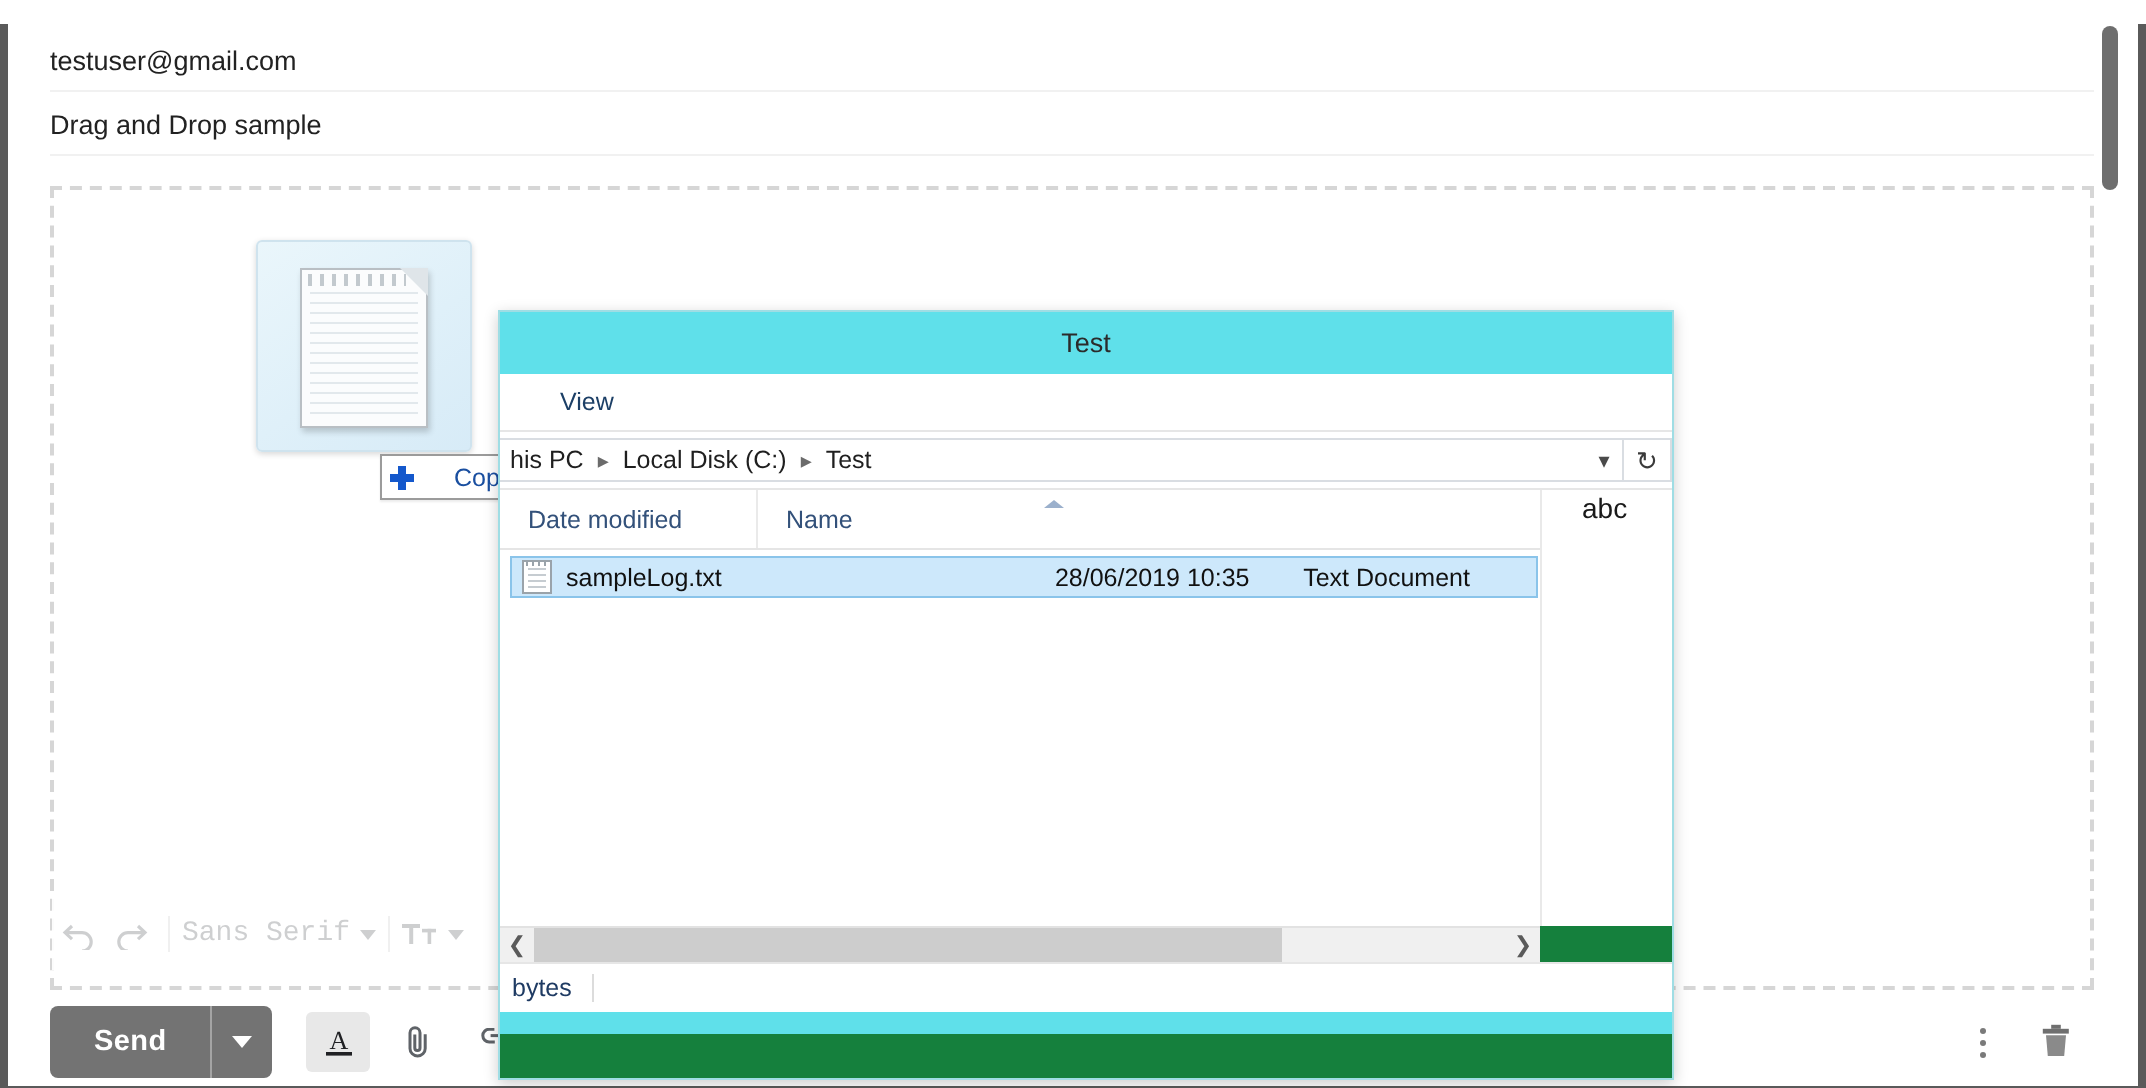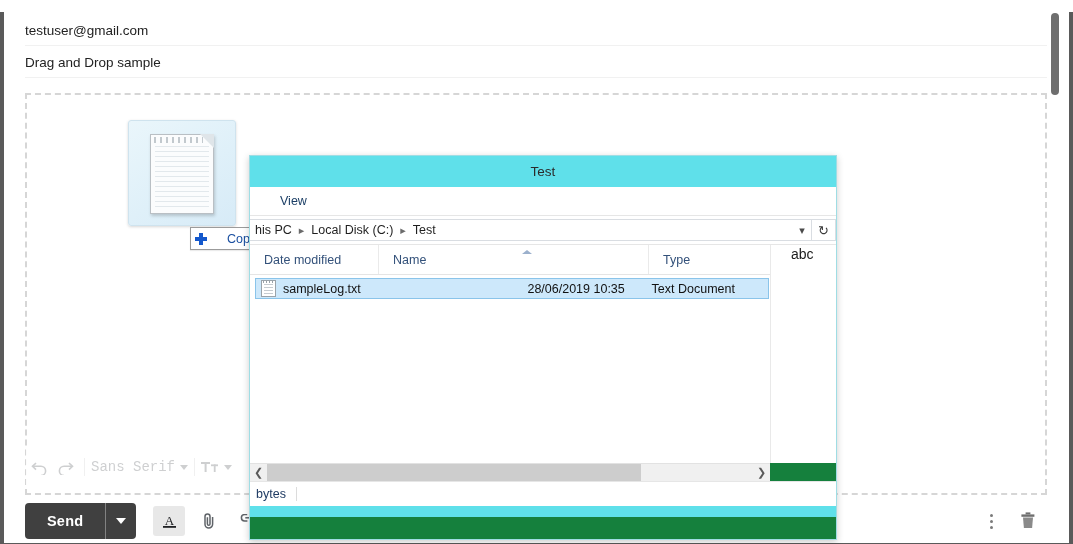--- a/index.html
+++ b/index.html
@@ -112,21 +112,21 @@
   
   .send-bar {
     position: absolute; left: 0; top: 487px;
     width: 1059px; height: 44px;
     display: flex; align-items: center;
     background: #ffffff;
   }
   .send-btn {
     margin-left: 21px;
     height: 36px;
-    background: #404040;
+    background: #737373;
     border-radius: 4px;
     display: flex; align-items: center;
     color: #ffffff;
     overflow: hidden;
   }
   .send-label {
     padding: 0 22px 0 22px;
     font-size: 14.5px; font-weight: bold;
     letter-spacing: .2px;
     line-height: 36px;
@@ -533,23 +533,20 @@
 
       <div class="exp-listpane">
         <div class="col-head">
           <div class="col col-date">
             <span>Date modified</span>
           </div>
           <div class="col col-name">
             <span>Name</span>
             <span class="sort-arrow"></span>
           </div>
-          <div class="col col-type">
-            <span>Type</span>
-          </div>
         </div>
 
         <div class="file-row">
           <span class="file-icon"></span>
           <span class="cell-name">sampleLog.txt</span>
           <span class="cell-date">28/06/2019 10:35</span>
           <span class="cell-type">Text Document</span>
         </div>
       </div>
 

